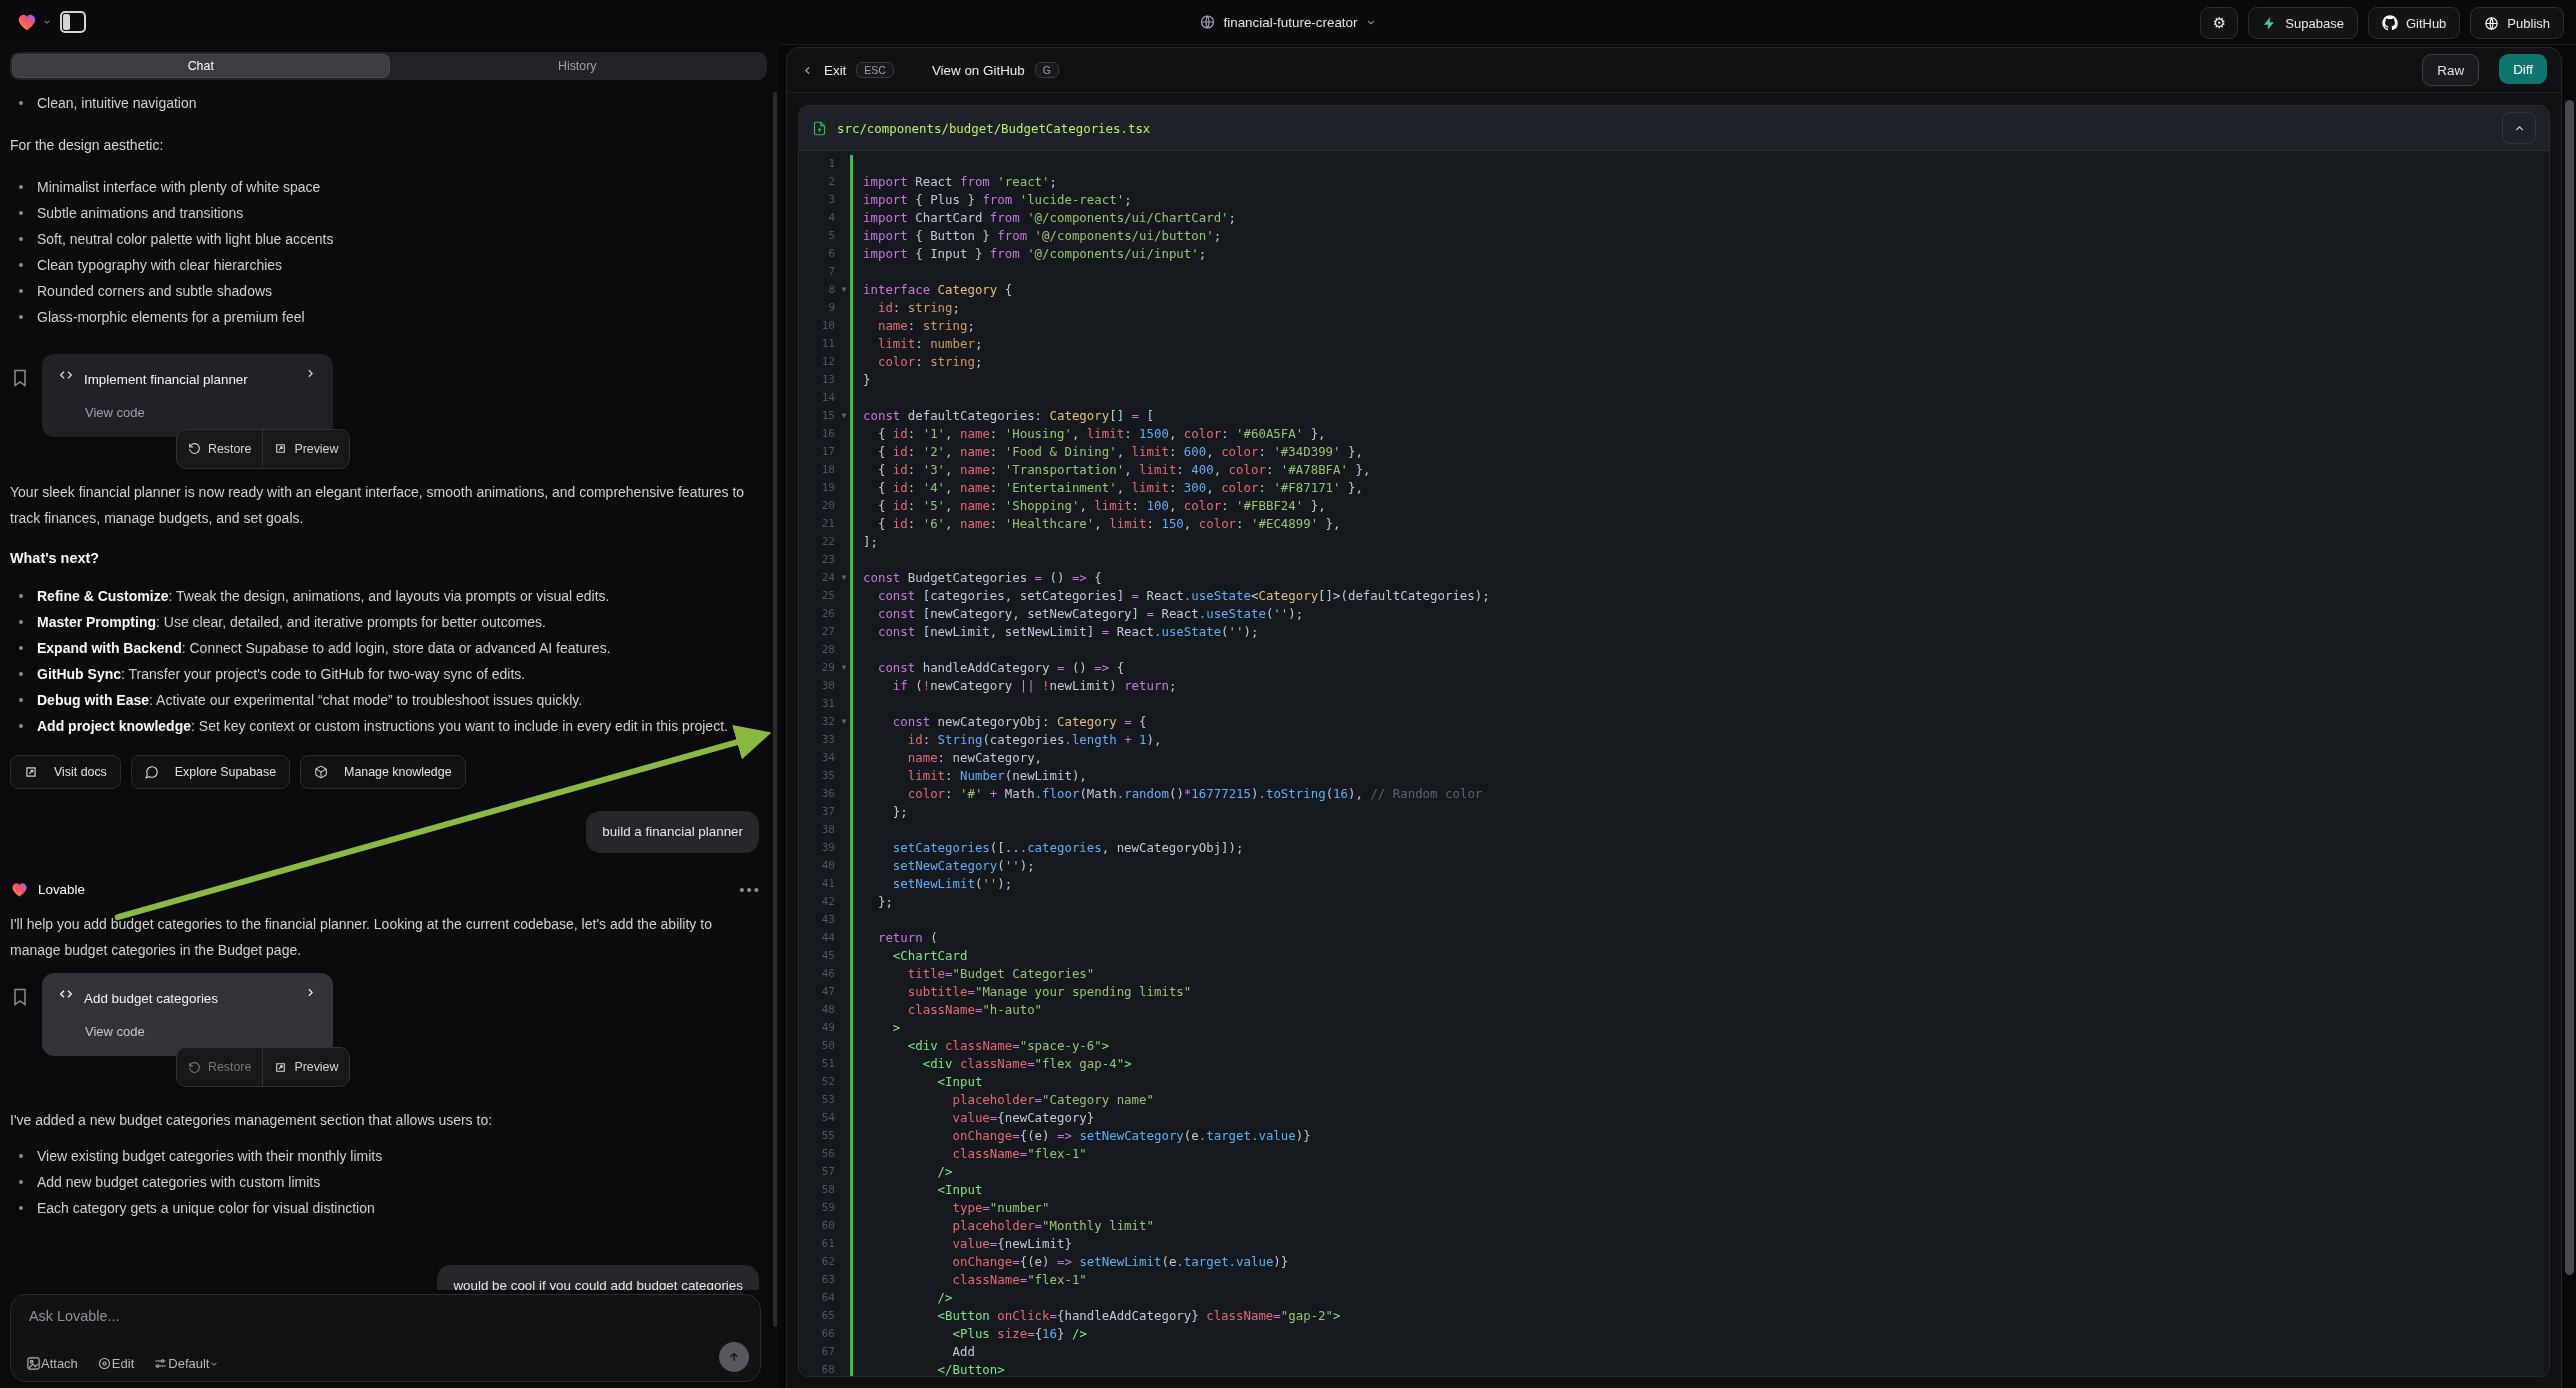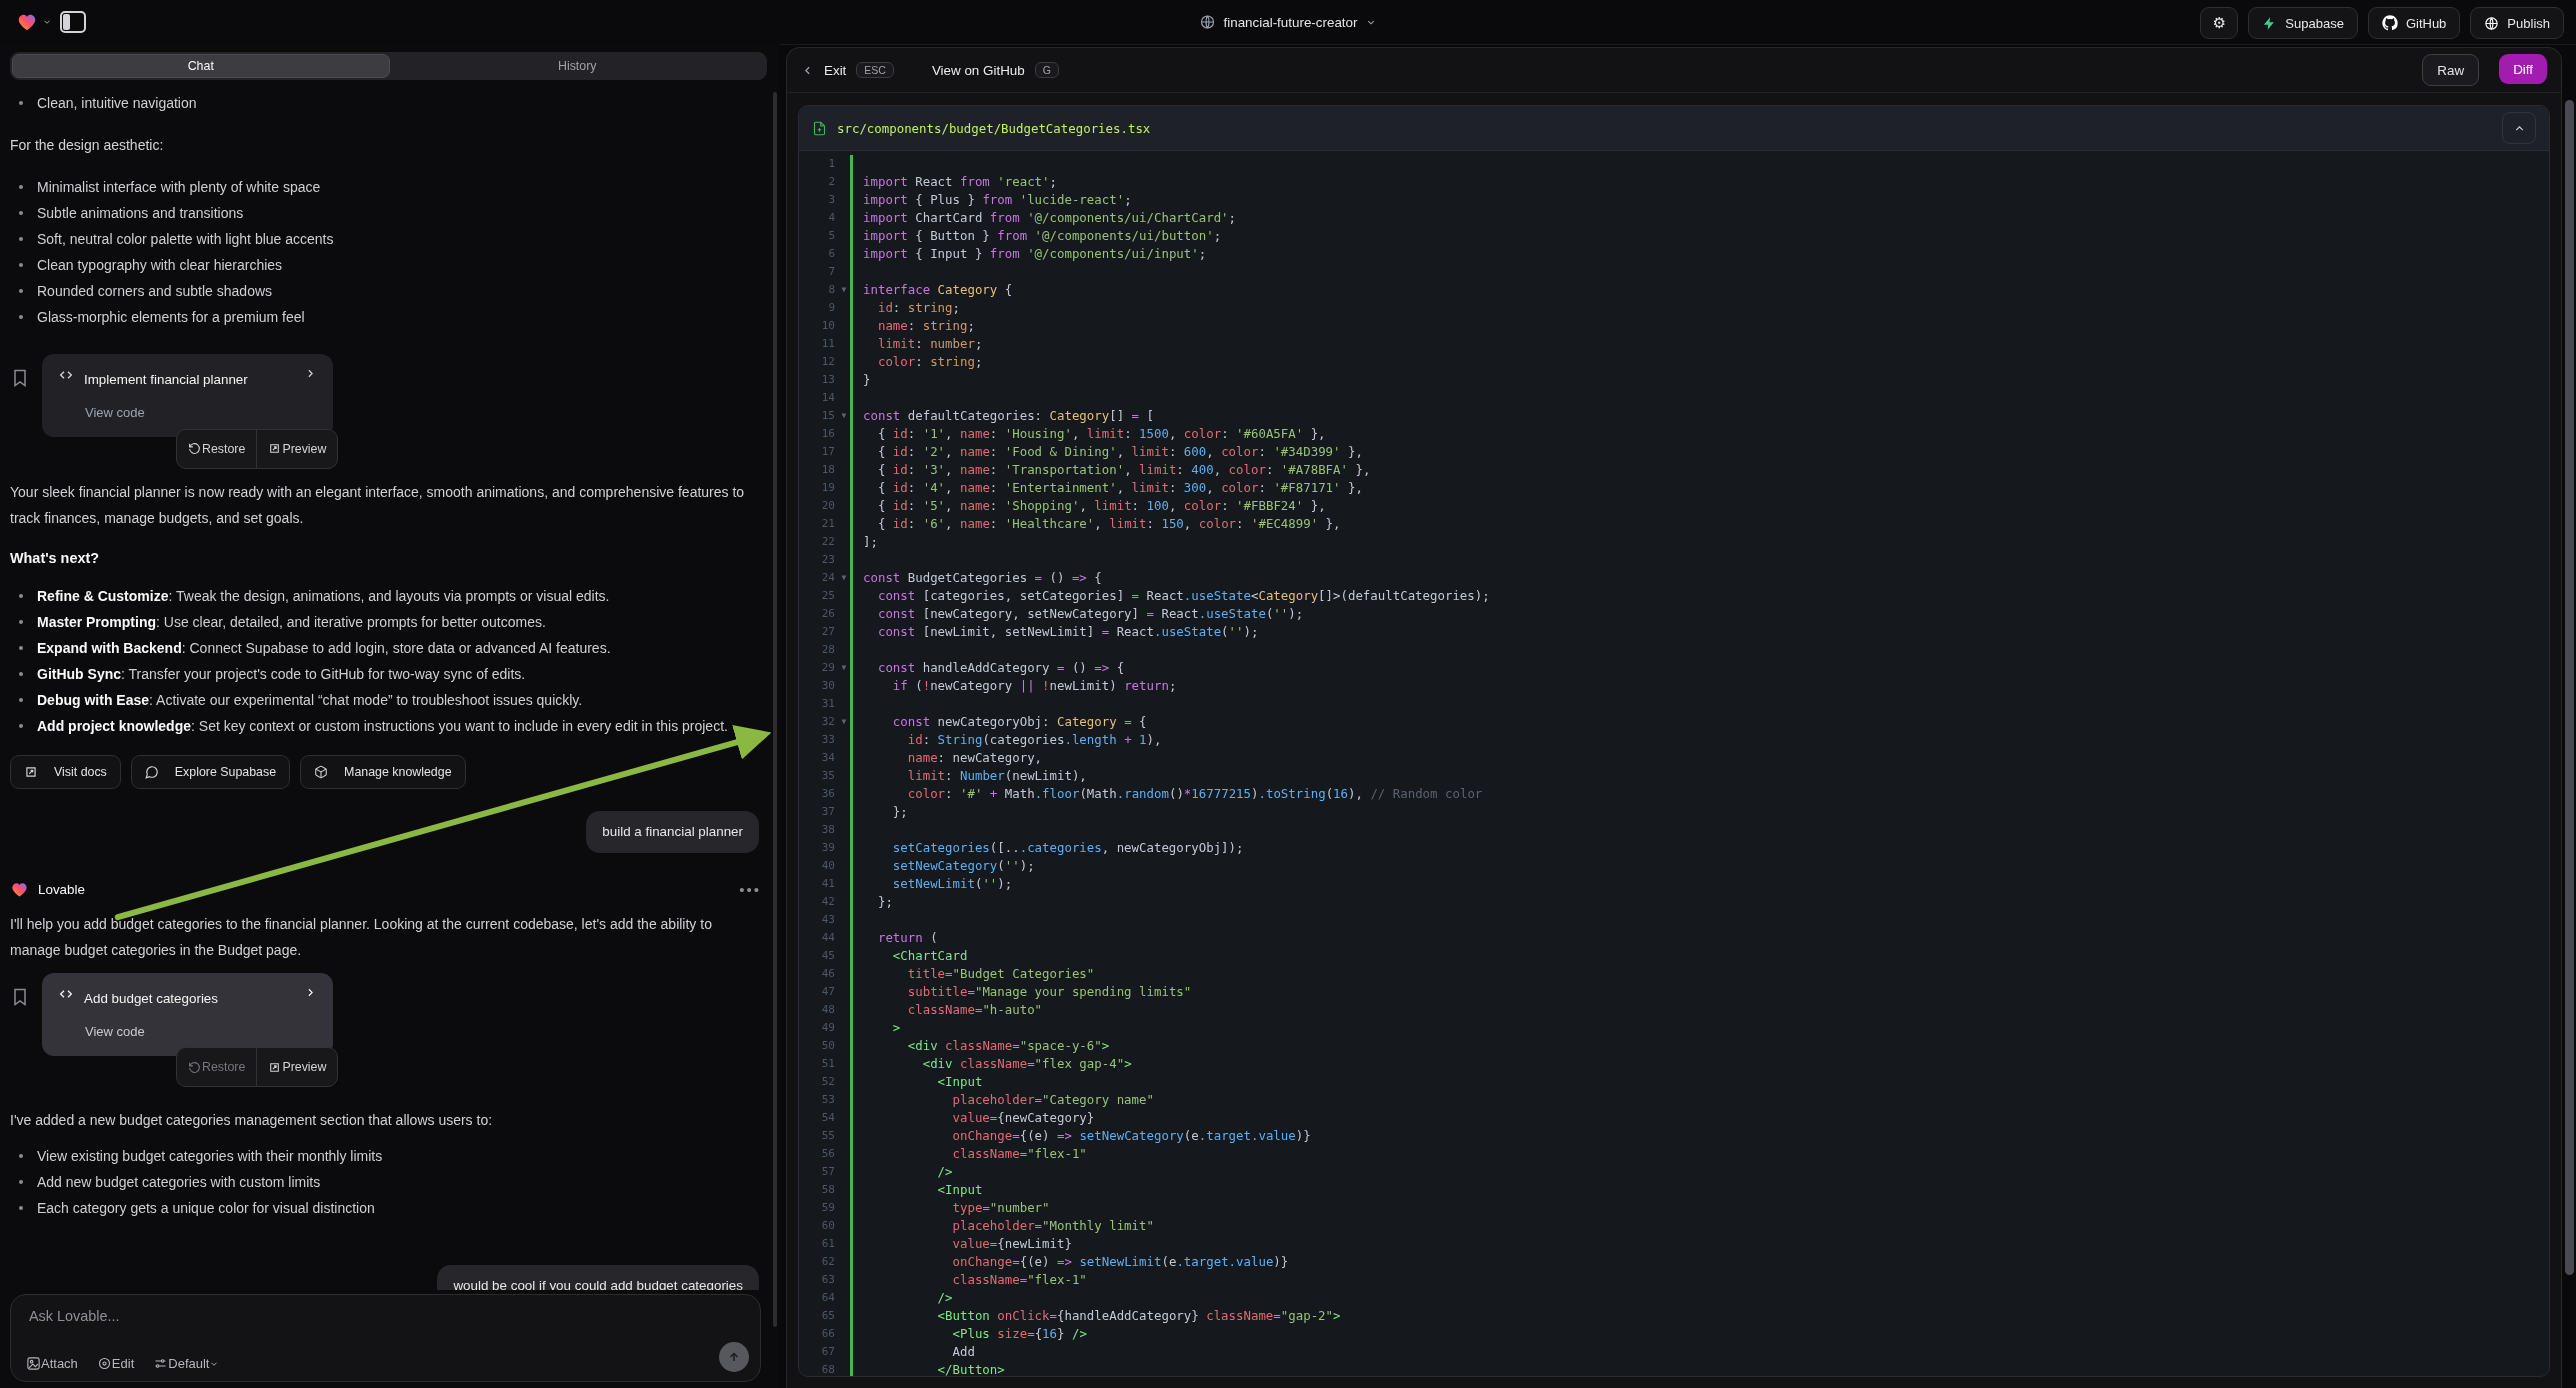--- a/index.html
+++ b/index.html
@@ -28,21 +28,21 @@
   .h-bold{margin:14px 0 0 0;color:#fafafa;font-weight:bold;font-size:14.4px}
   .para{margin:10px 0 0 0;color:#d1d1d6}
   .vrow{display:flex;align-items:flex-start;gap:12px;margin-top:24px}
   .vcard{width:291px;border-radius:12px;padding:13px 16px 11px;box-sizing:border-box}
   .vcard.c1{background:#222226}
   .vcard.c2{background:#333339}
   .vtitle{display:flex;align-items:flex-start;gap:10px;color:#f4f4f5;font-size:13.4px}
   .vtitle .grow{flex:1}
   .vlink{margin:7px 0 0 27px;color:#9ca3af;font-size:13px}
   .rpbar{display:inline-flex;align-items:center;background:#18181b;border:1px solid #313136;border-radius:10px;margin:-12px 0 0 134px;position:relative;z-index:3}
-  .rpbtn{display:flex;align-items:center;gap:1px;padding:6px 11px;font-size:12.4px;color:#d4d4d8}
+  .rpbtn{display:flex;align-items:center;gap:7px;padding:6px 11px;font-size:12.4px;color:#d4d4d8}
   .rpbtn + .rpbtn{border-left:1px solid #313136}
   .rpbtn.dim{color:#76767d}
   .qrow{display:flex;gap:10px;margin-top:16px}
   .qbtn{display:flex;align-items:center;gap:16px;height:32px;padding:0 13px;border:1px solid #2e2e33;border-radius:9px;background:#121214;color:#e4e4e7;font-size:12.4px}
   .bubble{background:#26262b;border-radius:14px;padding:9px 16px;color:#e8e8ea;font-size:13.4px;line-height:24px;display:inline-block}
   .brow{display:flex;justify-content:flex-end;margin-right:2px}
   .lovrow{display:flex;align-items:center;gap:9px;margin-top:24px;color:#fafafa;font-size:13.4px}
   .lovrow .dots{flex:1;text-align:right;color:#8b8b92;font-size:15px;letter-spacing:2px}
   
   .composer{position:absolute;left:10px;right:18px;bottom:6px;height:88px;border:1px solid #2b2b30;border-radius:16px;background:#131316;box-sizing:border-box}
@@ -372,21 +372,21 @@
     <svg width="13" height="13" viewBox="0 0 24 24">
         <path d="m15 6-6 6 6 6" fill="none" stroke="#9ca3af" stroke-width="2.4"></path>
       </svg>
     <span class="lbl">Exit</span>
     <span class="kbd">ESC</span>
     <span class="cc-gap"></span>
     <span class="lbl">View on GitHub</span>
     <span class="kbd">G</span>
     <span class="cc-right">
       <span class="rawbtn">Raw</span>
-      <span class="diffbtn" id="diff-btn" style="background: #a21caf;">Diff</span>
+      <span class="diffbtn" id="diff-btn" style="background: #0f766e;">Diff</span>
     </span>
   </div>
   <div class="filecard">
     <div class="filehead">
       <svg width="15" height="15" viewBox="0 0 24 24">
           <g fill="none" stroke="#3fb950" stroke-width="1.8">
             <path d="M14 2H6a2 2 0 0 0-2 2v16a2 2 0 0 0 2 2h12a2 2 0 0 0 2-2V8z"></path>
             <path d="M14 2v6h6"></path>
             <path d="M12 11v6M9 14h6"></path>
           </g>

